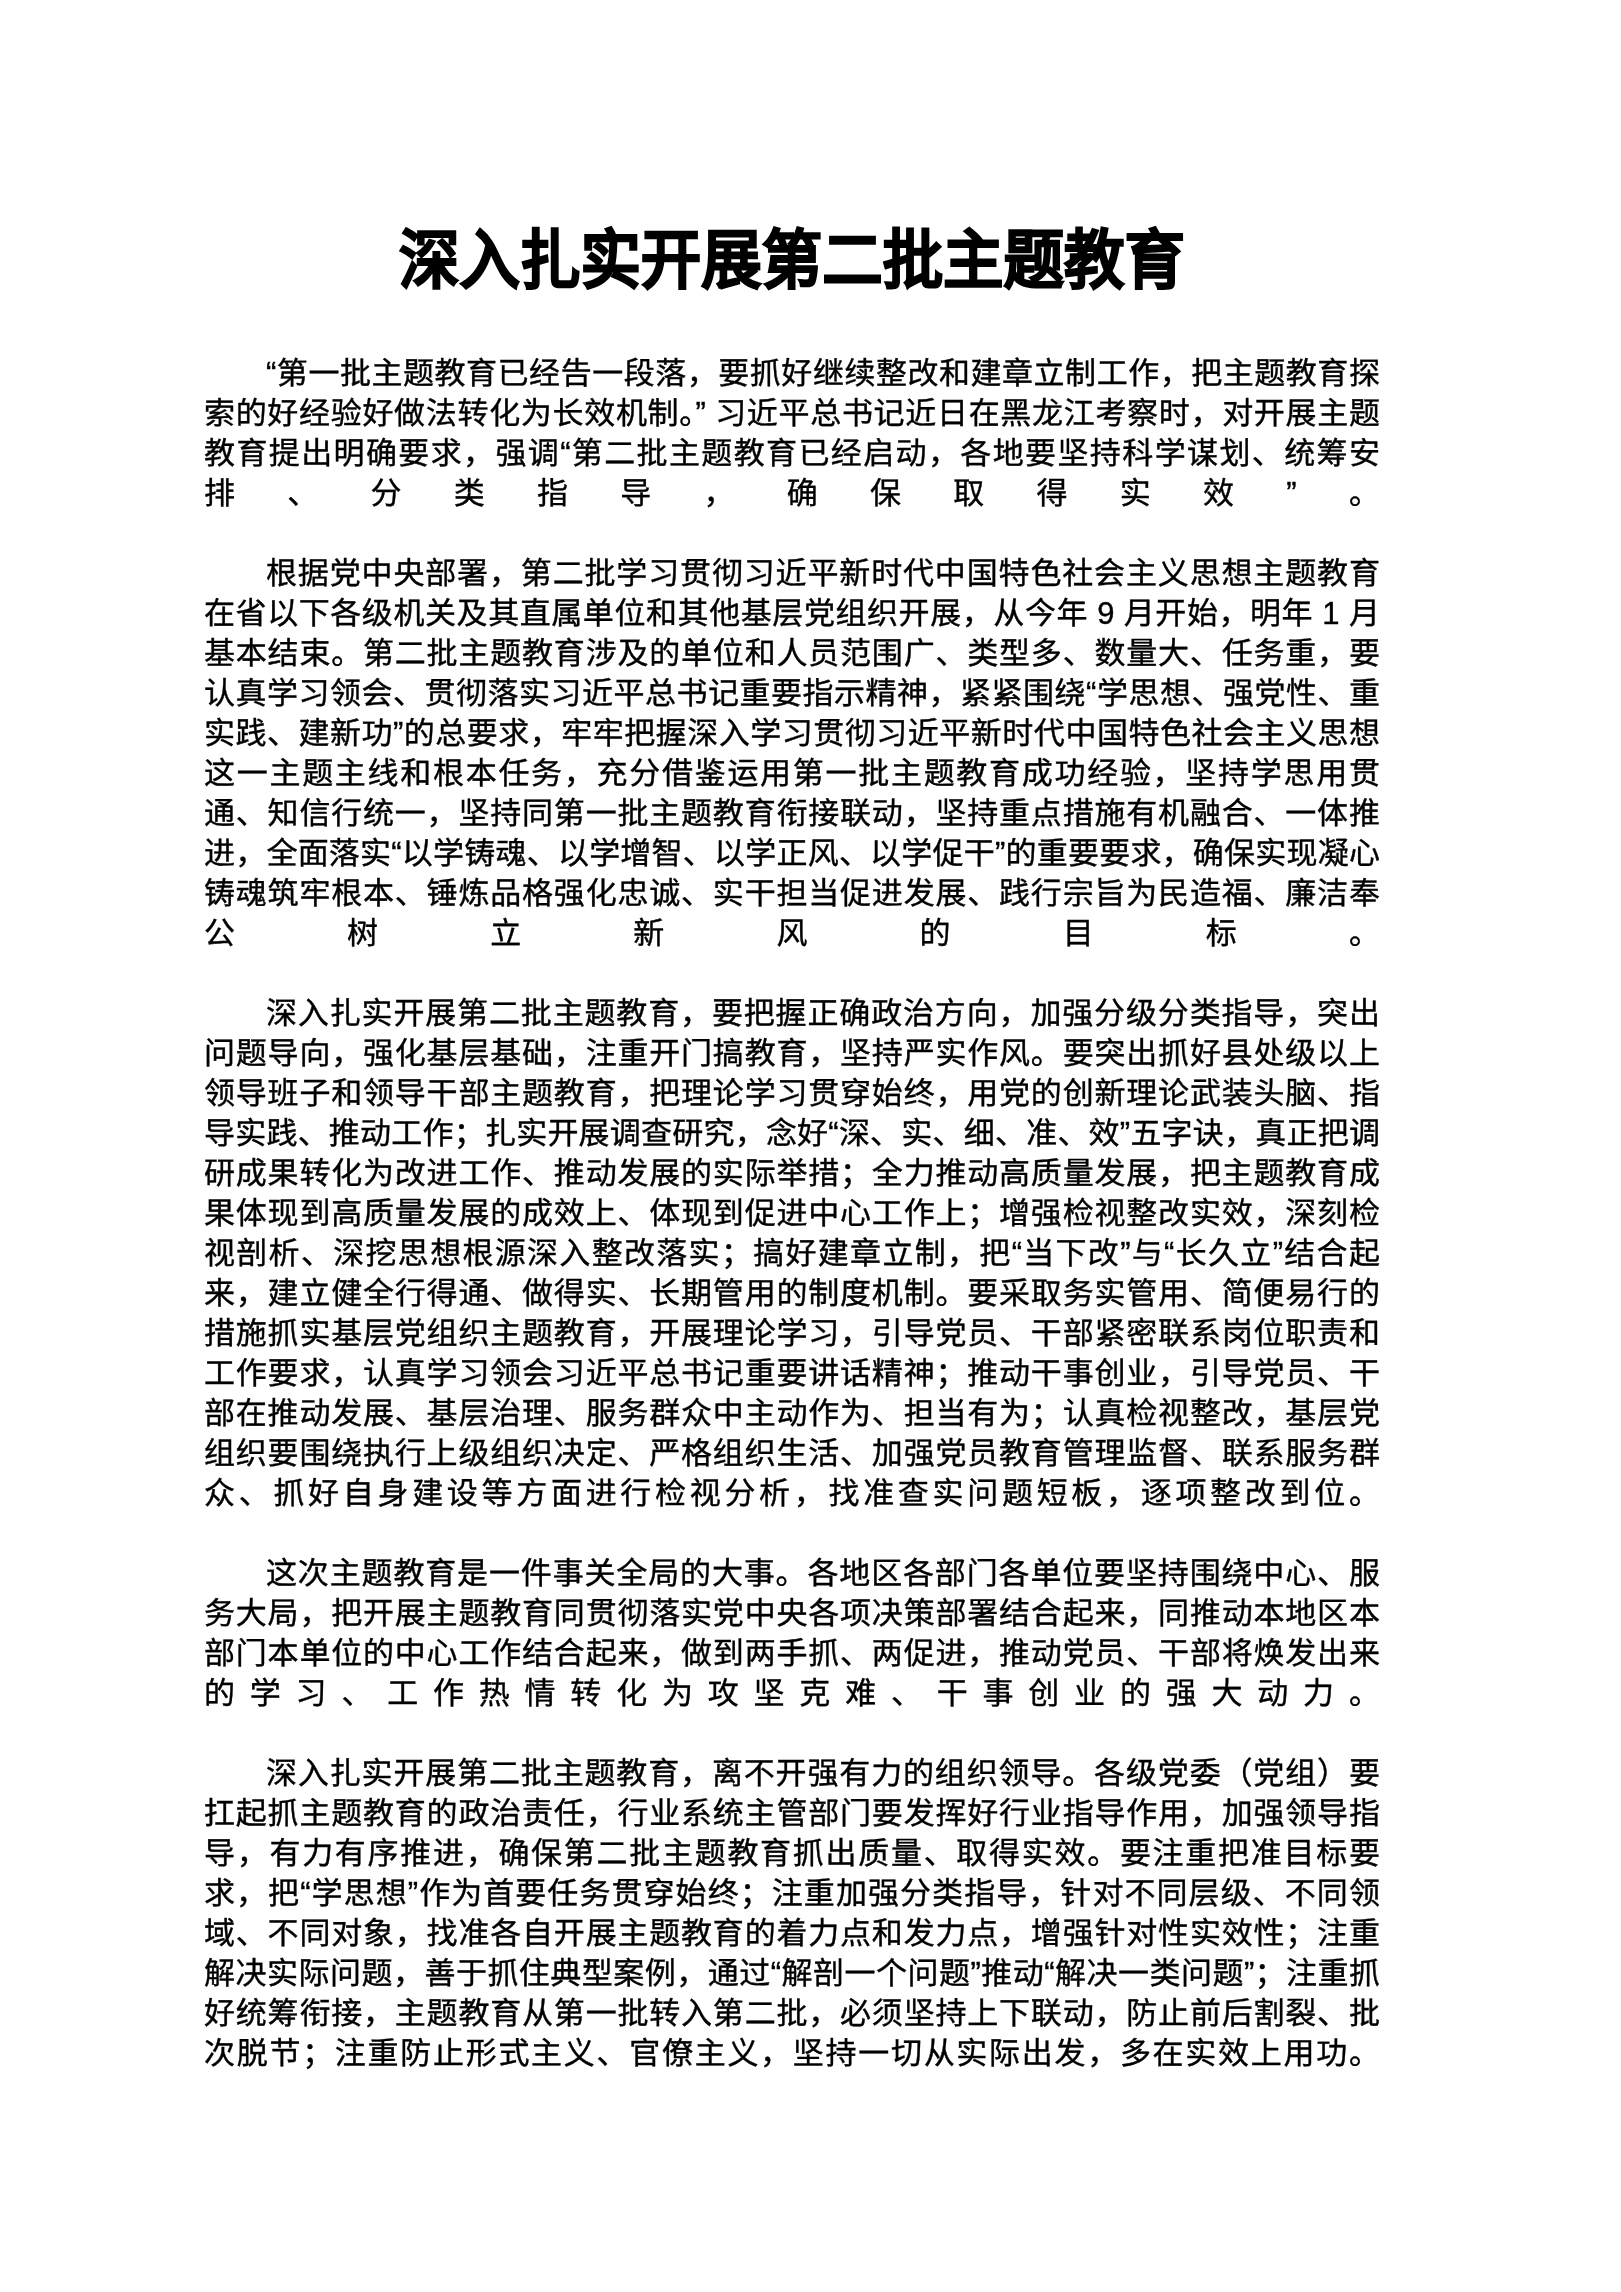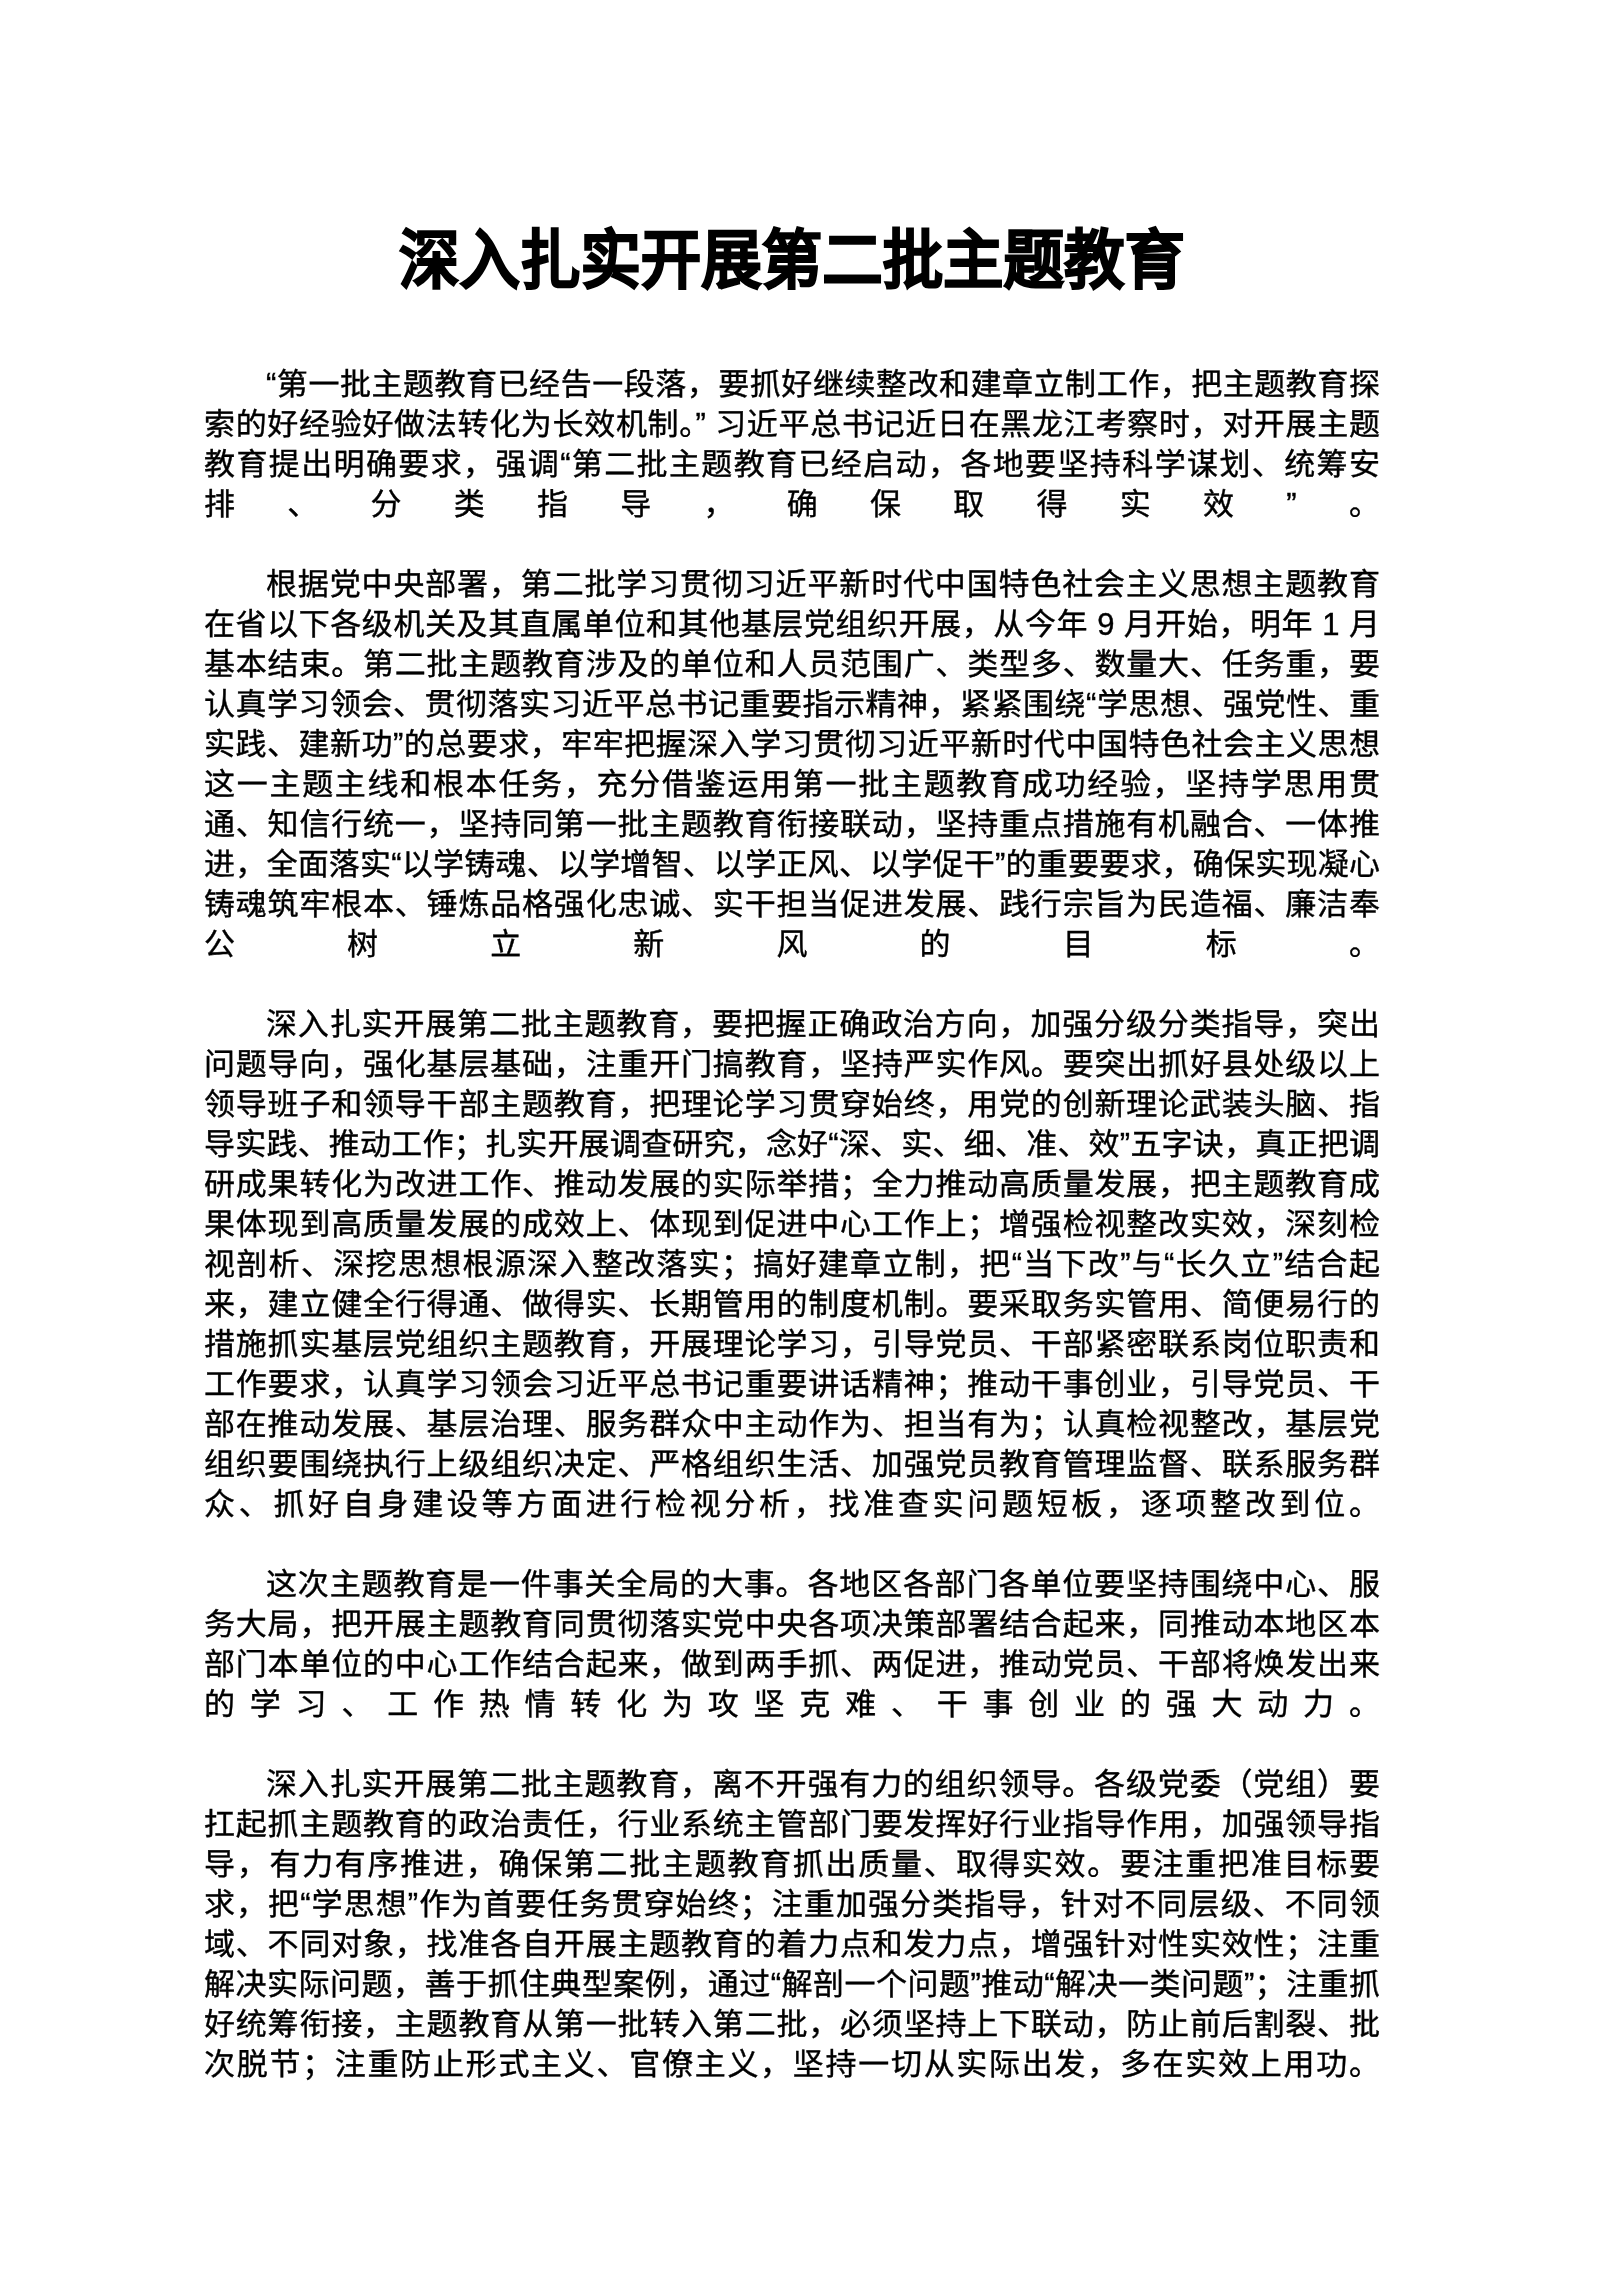--- a/index.html
+++ b/index.html
@@ -44,21 +44,21 @@
     left: 0;
     width: 1176px;
     transform: scaleX(0.93);
     transform-origin: center top;
     -webkit-text-stroke: 1.6px #000000;
   }
 
   
   .body-block {
     position: absolute;
-    top: 365px;
+    top: 354px;
     left: 0;
     width: 1176px;
   }
 
   p.para {
     margin: 0 0 0 0;
     padding: 0;
     text-indent: 2em;
     text-align: justify;
     text-justify: inter-ideograph;

